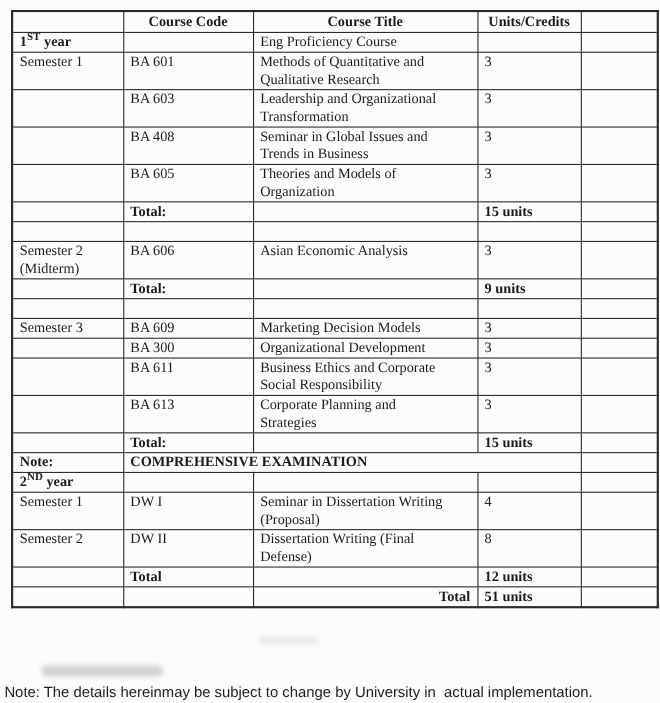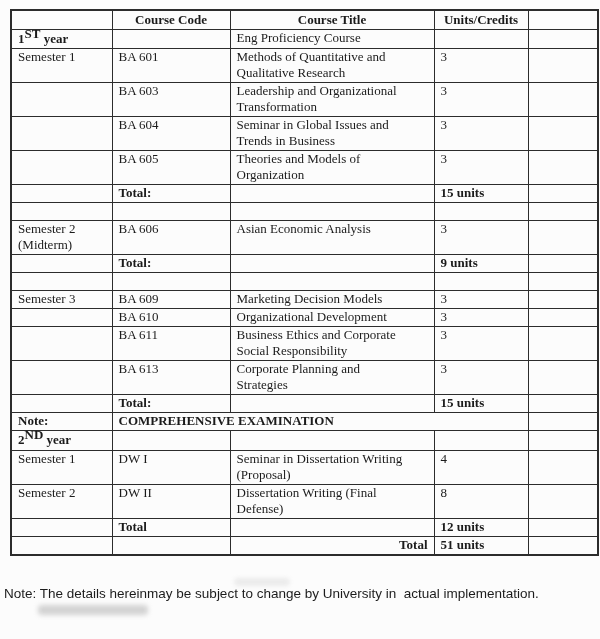--- a/index.html
+++ b/index.html
@@ -21,26 +21,26 @@
     border:1.4px solid #2c2c2c;
     padding:0 6px 1px 6px;
     font-size:13px;line-height:16px;height:16px;
     vertical-align:top;white-space:pre-line;overflow:hidden;
   }
   .curr th{
     font-weight:bold;text-align:center;padding:1px 2px;
   }
   .b{font-weight:bold;}
   .rt{text-align:right;}
-  sup{font-size:13px;line-height:8px;vertical-align:super;}
+  sup{font-size:10px;line-height:8px;vertical-align:super;}
   .smudge{position:absolute;border-radius:4px;pointer-events:none;}
   .s1{left:28px;top:596px;width:110px;height:10px;background:#8f8f8f;opacity:.38;filter:blur(2.5px);}
   .s2{left:224px;top:569px;width:56px;height:8px;background:#9a9a9a;opacity:.16;filter:blur(2px);}
   .footnote{
-    position:absolute;left:4px;top:585px;width:594px;
+    position:absolute;left:4px;top:621px;width:594px;
     font-family:"Liberation Sans", sans-serif;
     font-size:13.5px;line-height:17px;color:#1c1c1c;
     white-space:pre;
   }
 </style>
 </head>
 <body>
 
 <div class="scan">
   <table class="curr">
@@ -79,21 +79,21 @@
       <tr>
         <td></td>
         <td>BA 603</td>
         <td>Leadership and Organizational
 Transformation</td>
         <td>3</td>
         <td></td>
       </tr>
       <tr>
         <td></td>
-        <td>BA 604</td>
+        <td>BA 408</td>
         <td>Seminar in Global Issues and
 Trends in Business</td>
         <td>3</td>
         <td></td>
       </tr>
       <tr>
         <td></td>
         <td>BA 605</td>
         <td>Theories and Models of
 Organization</td>
@@ -138,21 +138,21 @@
       </tr>
       <tr>
         <td>Semester 3</td>
         <td>BA 609</td>
         <td>Marketing Decision Models</td>
         <td>3</td>
         <td></td>
       </tr>
       <tr>
         <td></td>
-        <td>BA 610</td>
+        <td>BA 300</td>
         <td>Organizational Development</td>
         <td>3</td>
         <td></td>
       </tr>
       <tr>
         <td></td>
         <td>BA 611</td>
         <td>Business Ethics and Corporate
 Social Responsibility</td>
         <td>3</td>

